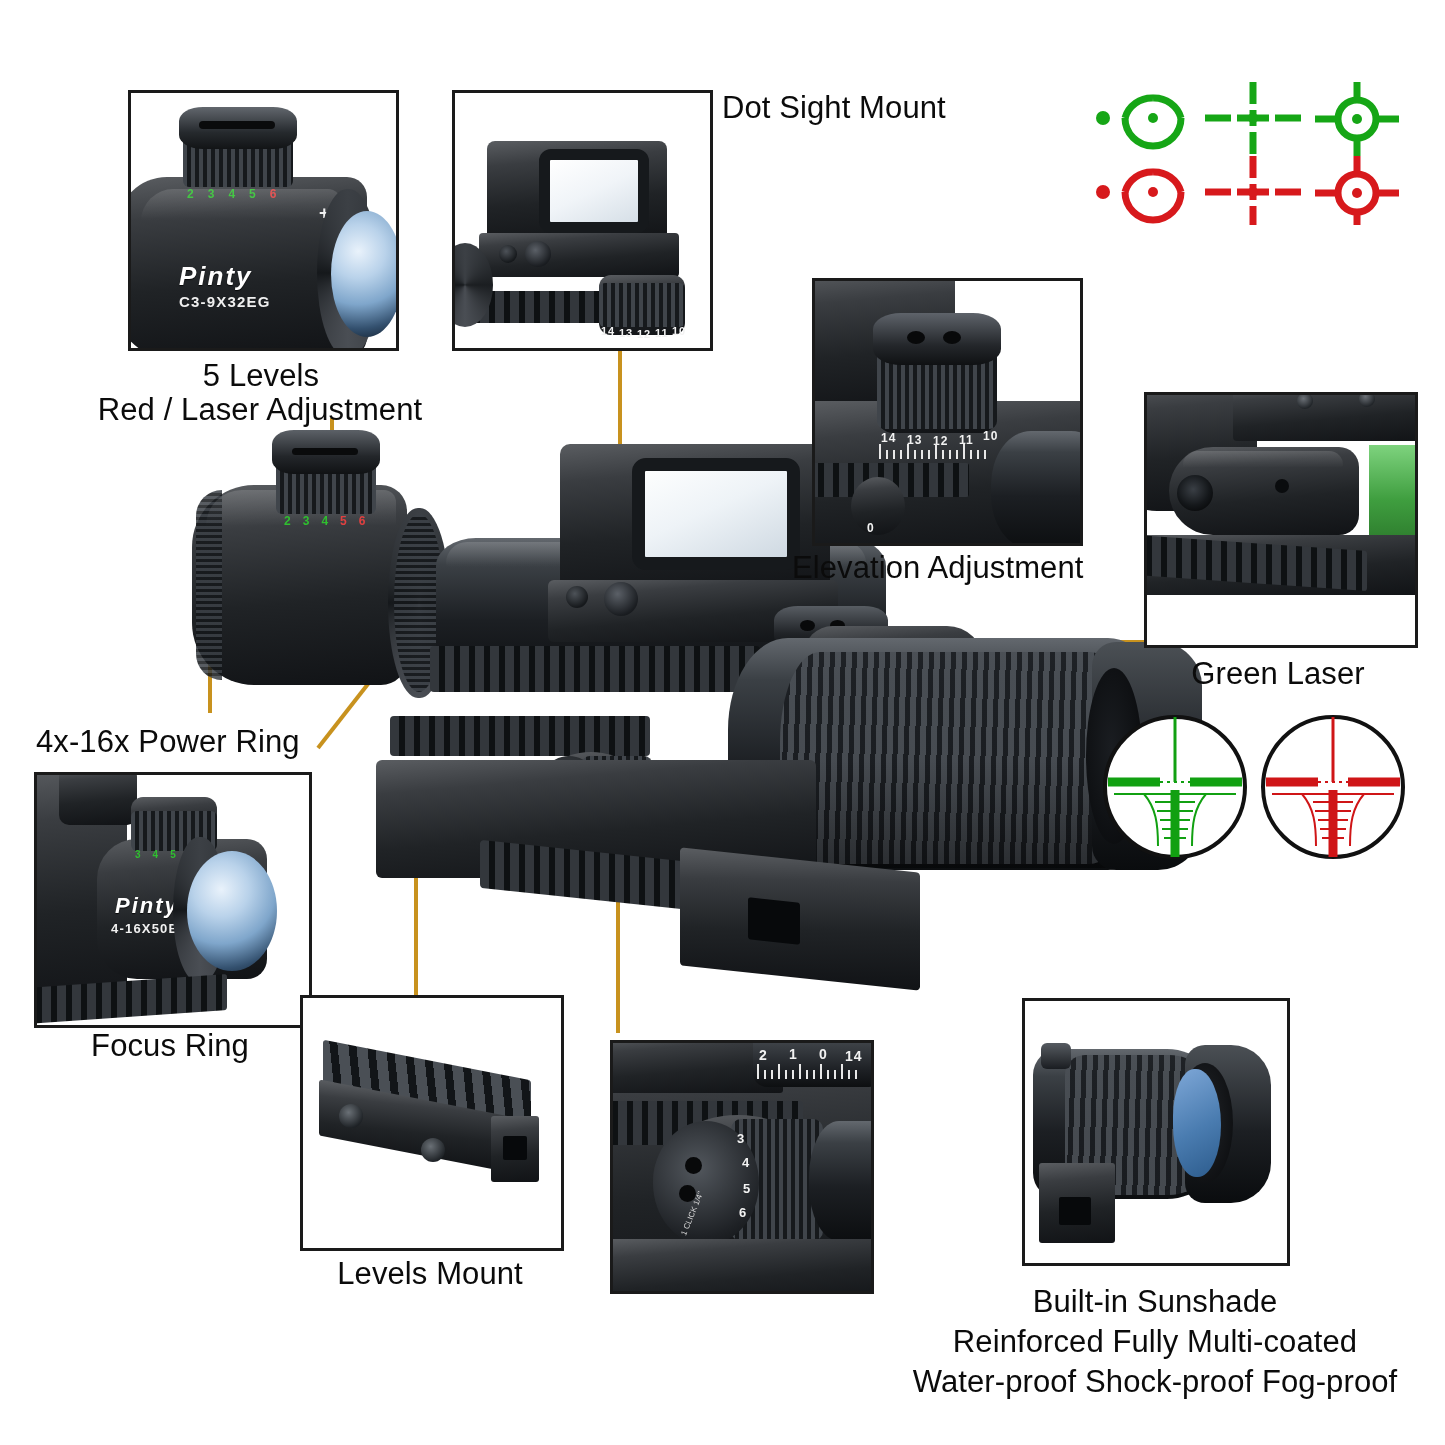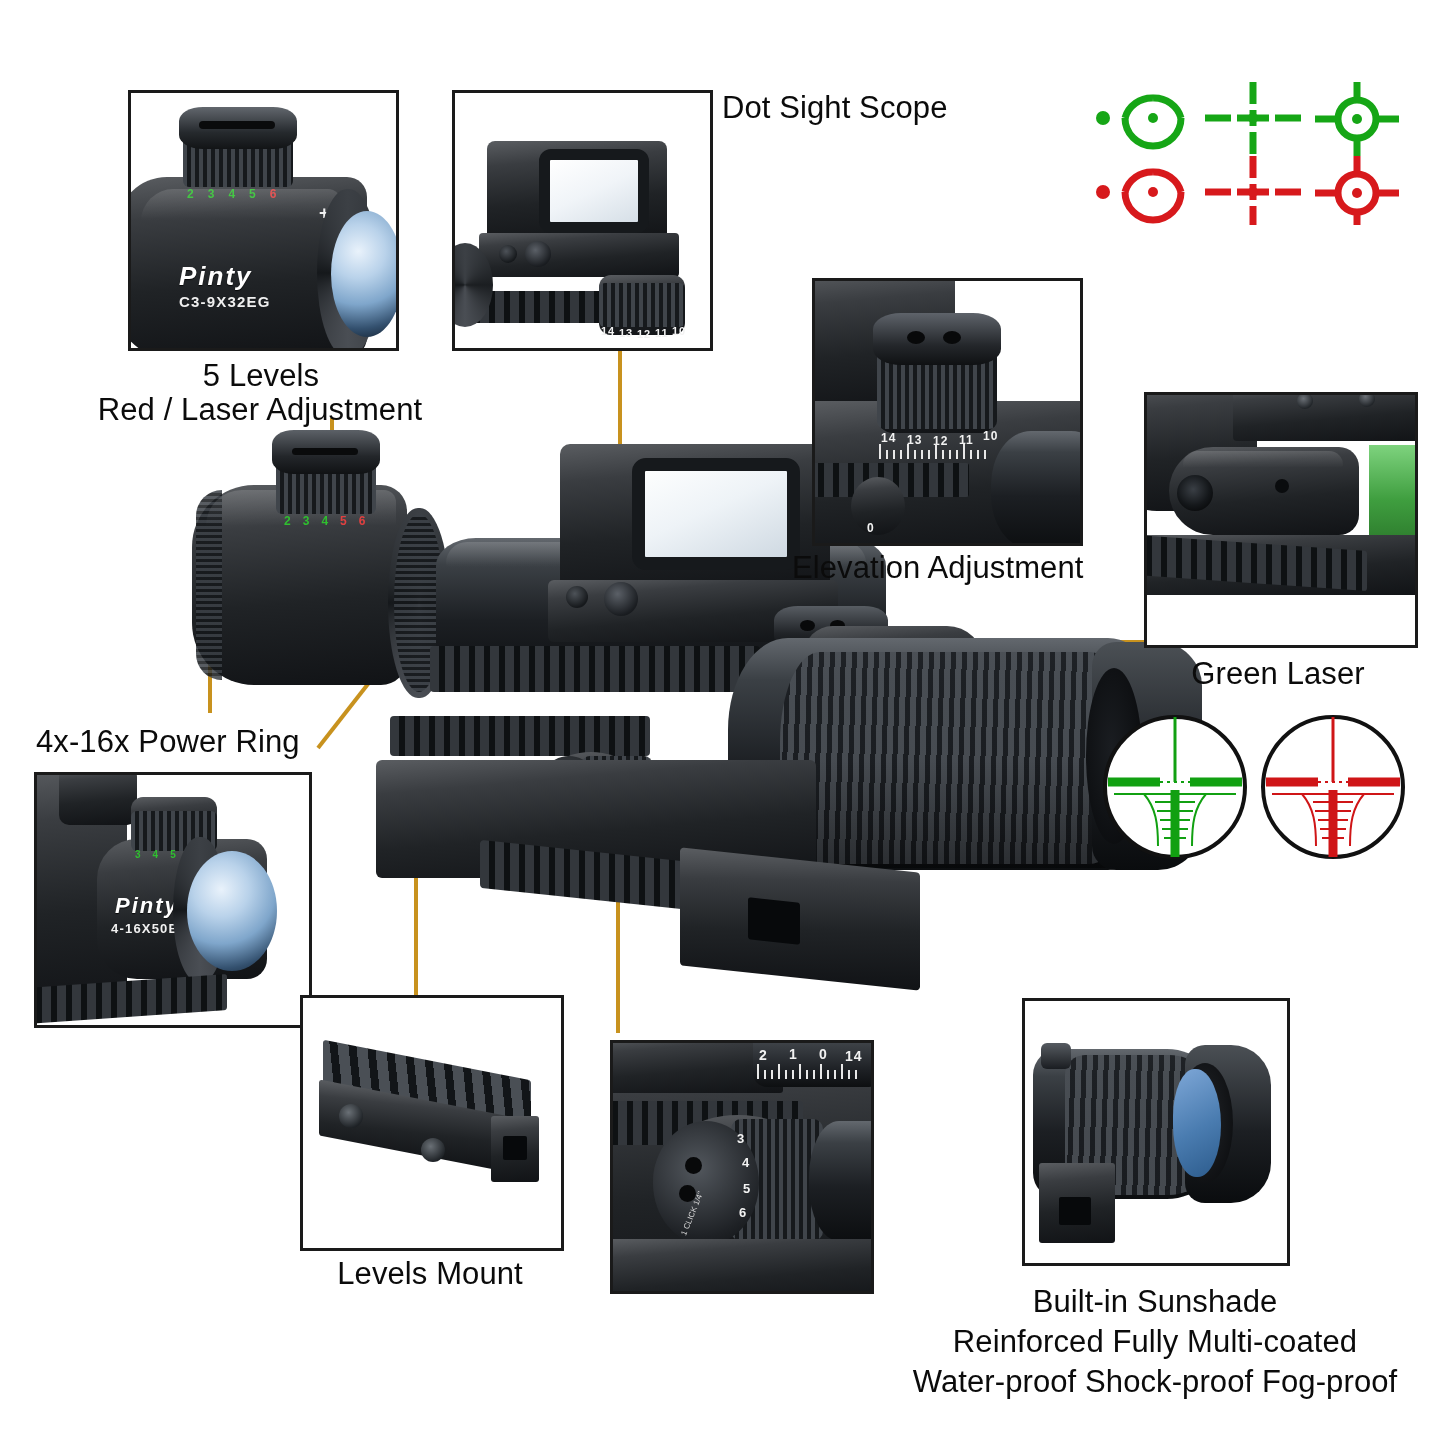--- a/index.html
+++ b/index.html
@@ -479,28 +479,29 @@
         <line x1="57" y1="99" x2="93" y2="99" stroke-width="2"></line>
         <line x1="60" y1="108" x2="90" y2="108" stroke-width="2"></line>
         <line x1="62" y1="117" x2="88" y2="117" stroke-width="2"></line>
         <line x1="64" y1="126" x2="86" y2="126" stroke-width="2"></line>
         <path d="M 44 82 C 56 96 58 112 58 134" fill="none" stroke-width="2"></path>
         <path d="M 106 82 C 94 96 92 112 92 134" fill="none" stroke-width="2"></path>
       </g>
     </svg>
   </div>
 
-  <div class="label" style="left:722px;top:88px;">Dot Sight Scope</div>
+  <div class="label" style="left:722px;top:88px;">Dot Sight Mount</div>
 
   <div class="label c" style="left:96px;top:356px;width:330px;">5 Levels</div>
 
   <div class="label c" style="left:60px;top:390px;width:400px;">Red / Laser Adjustment</div>
 
   <div class="label" style="left:36px;top:722px;">4x-16x Power Ring</div>
 
+  <div class="label c" style="left:26px;top:1026px;width:288px;">Focus Ring</div>
 
   <div class="label c" style="left:290px;top:1254px;width:280px;">Levels Mount</div>
 
 
   <div class="label" style="left:792px;top:548px;">Elevation Adjustment</div>
 
   <div class="label c" style="left:1144px;top:654px;width:268px;">Green Laser</div>
 
   <div class="label c" style="left:910px;top:1282px;width:490px;">Built-in Sunshade</div>
   <div class="label c" style="left:910px;top:1322px;width:490px;">Reinforced Fully Multi-coated</div>

